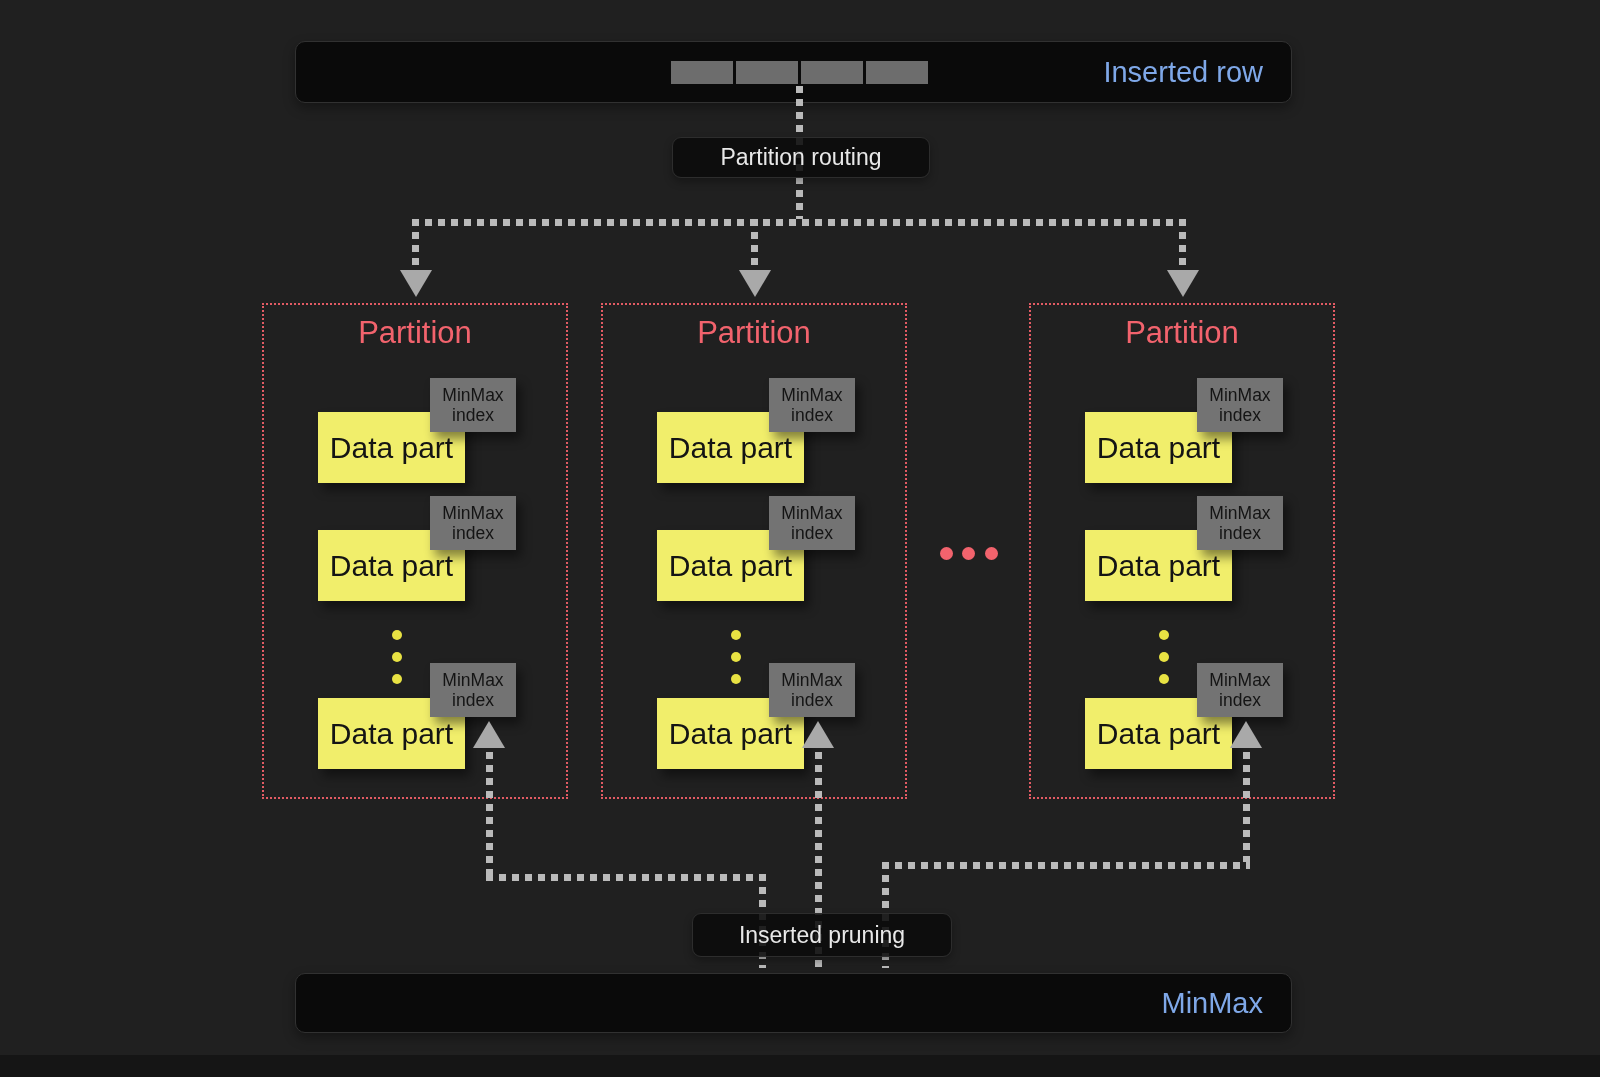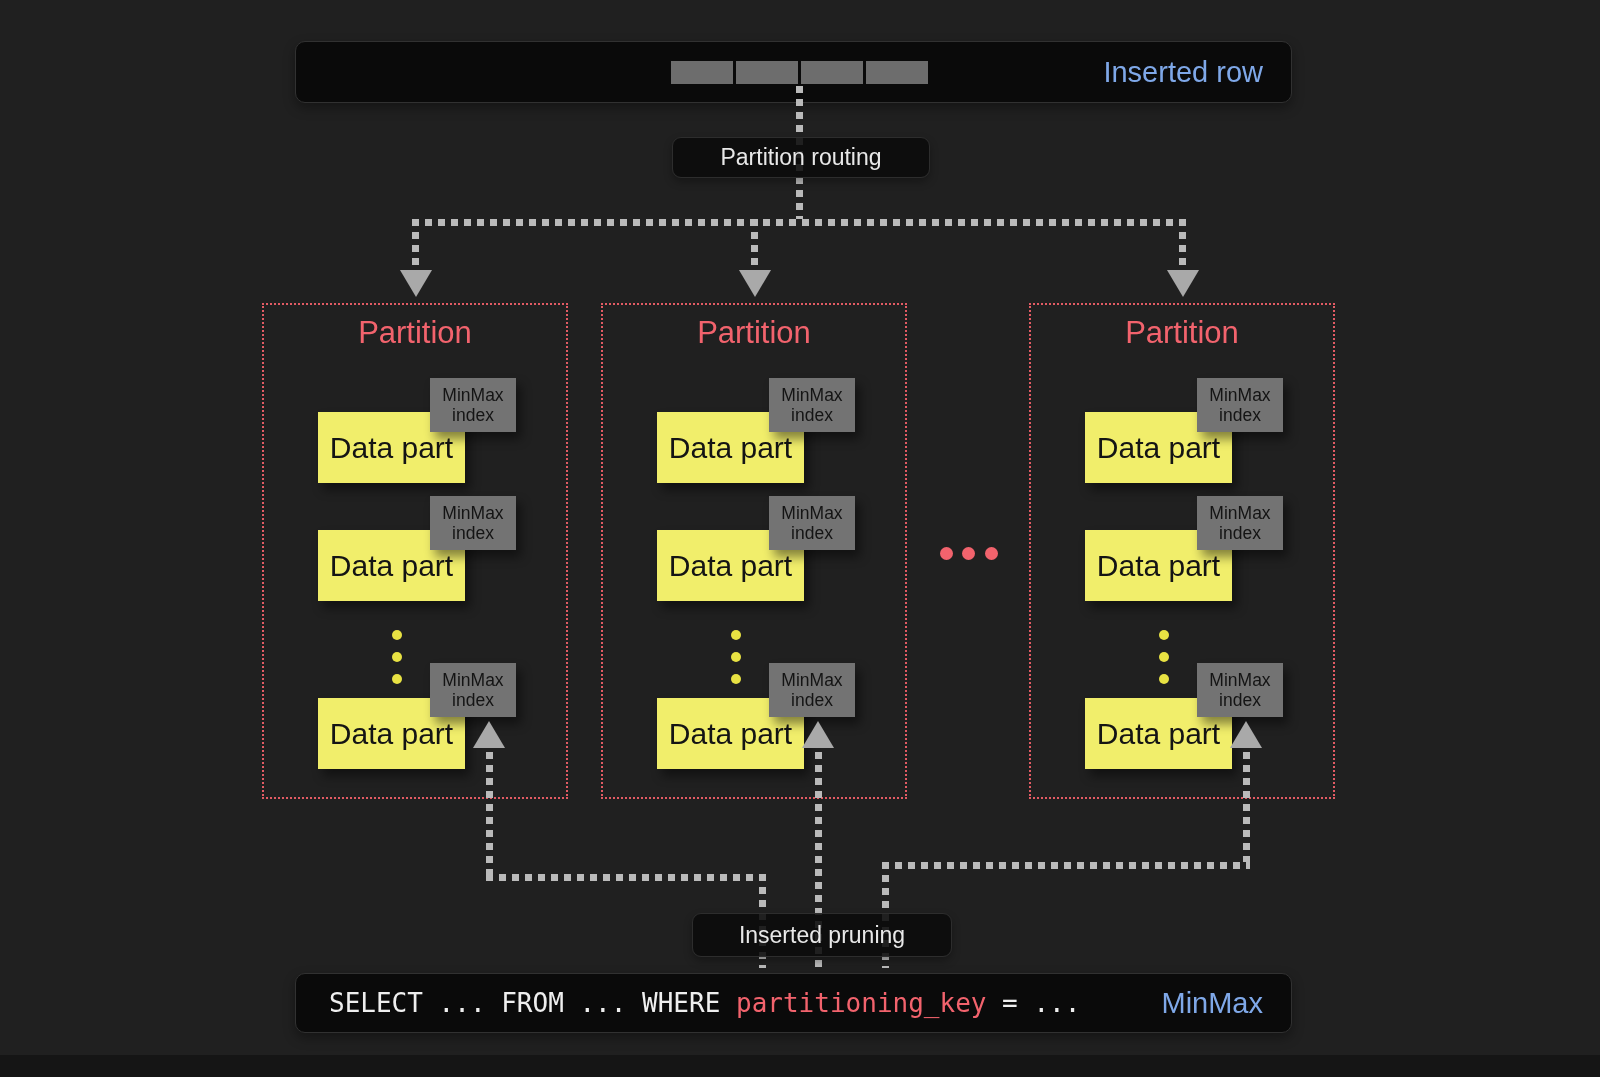--- a/index.html
+++ b/index.html
@@ -160,18 +160,17 @@
   <div class="arrow-up" style="left:1230px;top:721px;"></div>
   <div class="dots-v" style="left:1243px;top:752px;height:110px;"></div>
   <div class="dots-h" style="left:882px;top:862px;width:368px;"></div>
   <div class="dots-v" style="left:882px;top:862px;height:106px;"></div>
 
   <div class="pill" style="left:692px;top:913px;width:258px;height:42px;">
     <span>Inserted pruning</span>
   </div>
 
   <div class="bar" style="top:973px;height:58px;">
-    <div class="sql"><span>SELECT ... FROM ... WHERE </span><span class="key">partitioning_key</span><span> = ...</span></div>
     <div class="bar-label">MinMax</div>
   </div>
 
   <div class="bottom-strip"></div>
 </div>
 
 </body></html>

